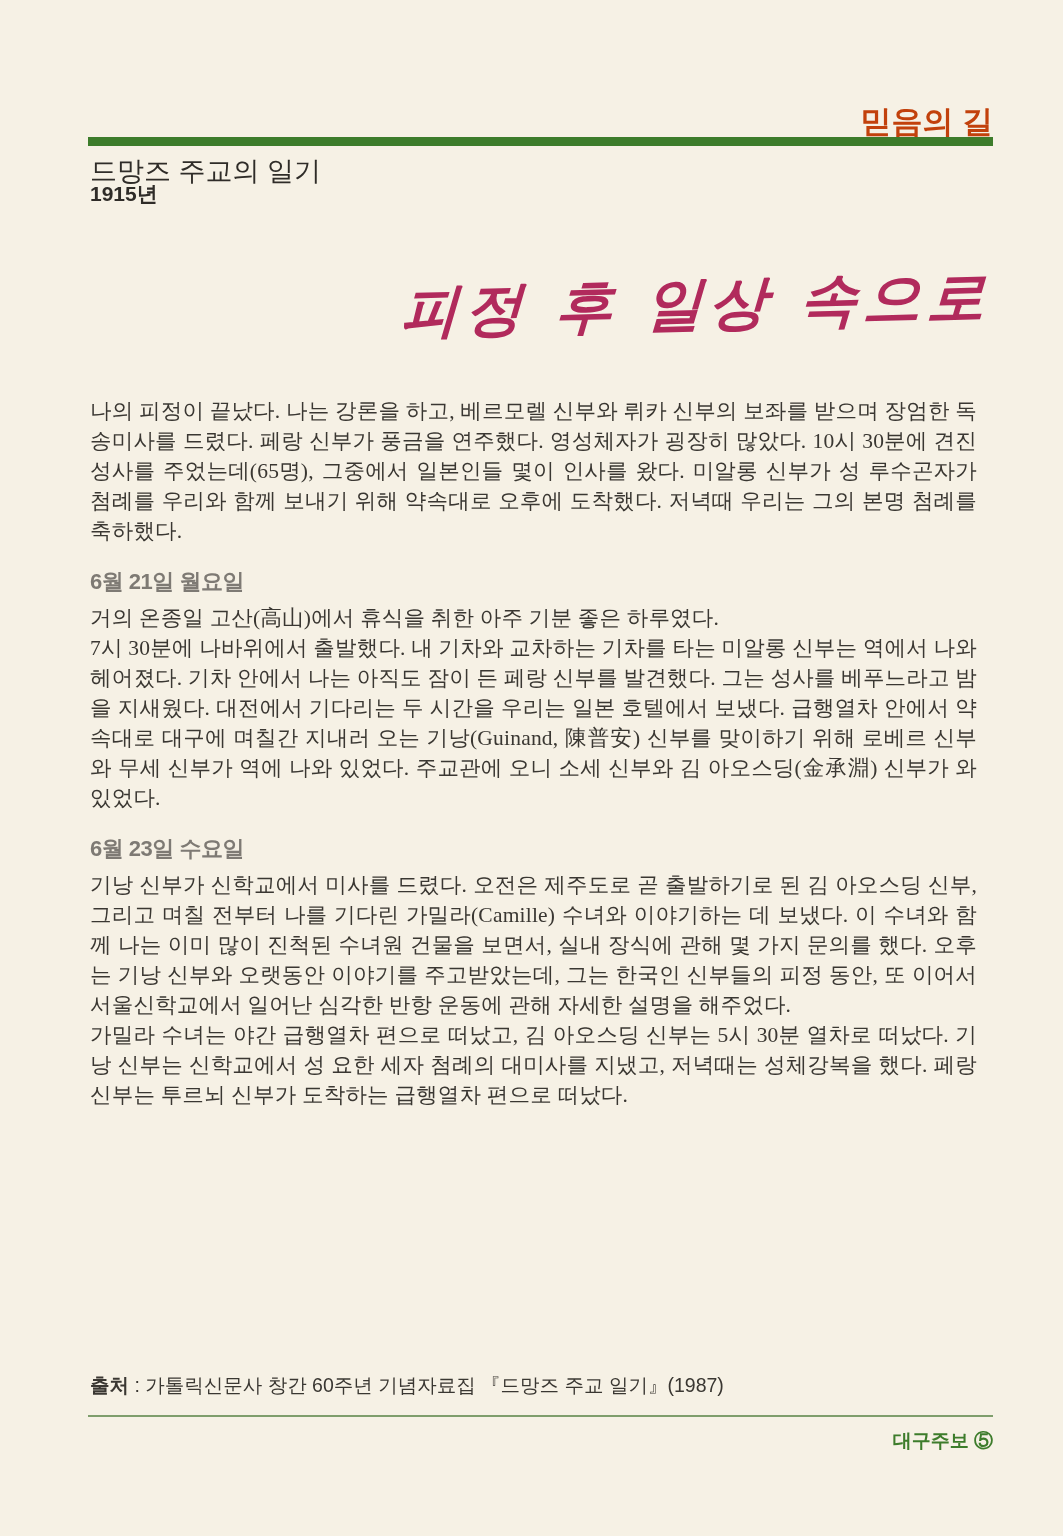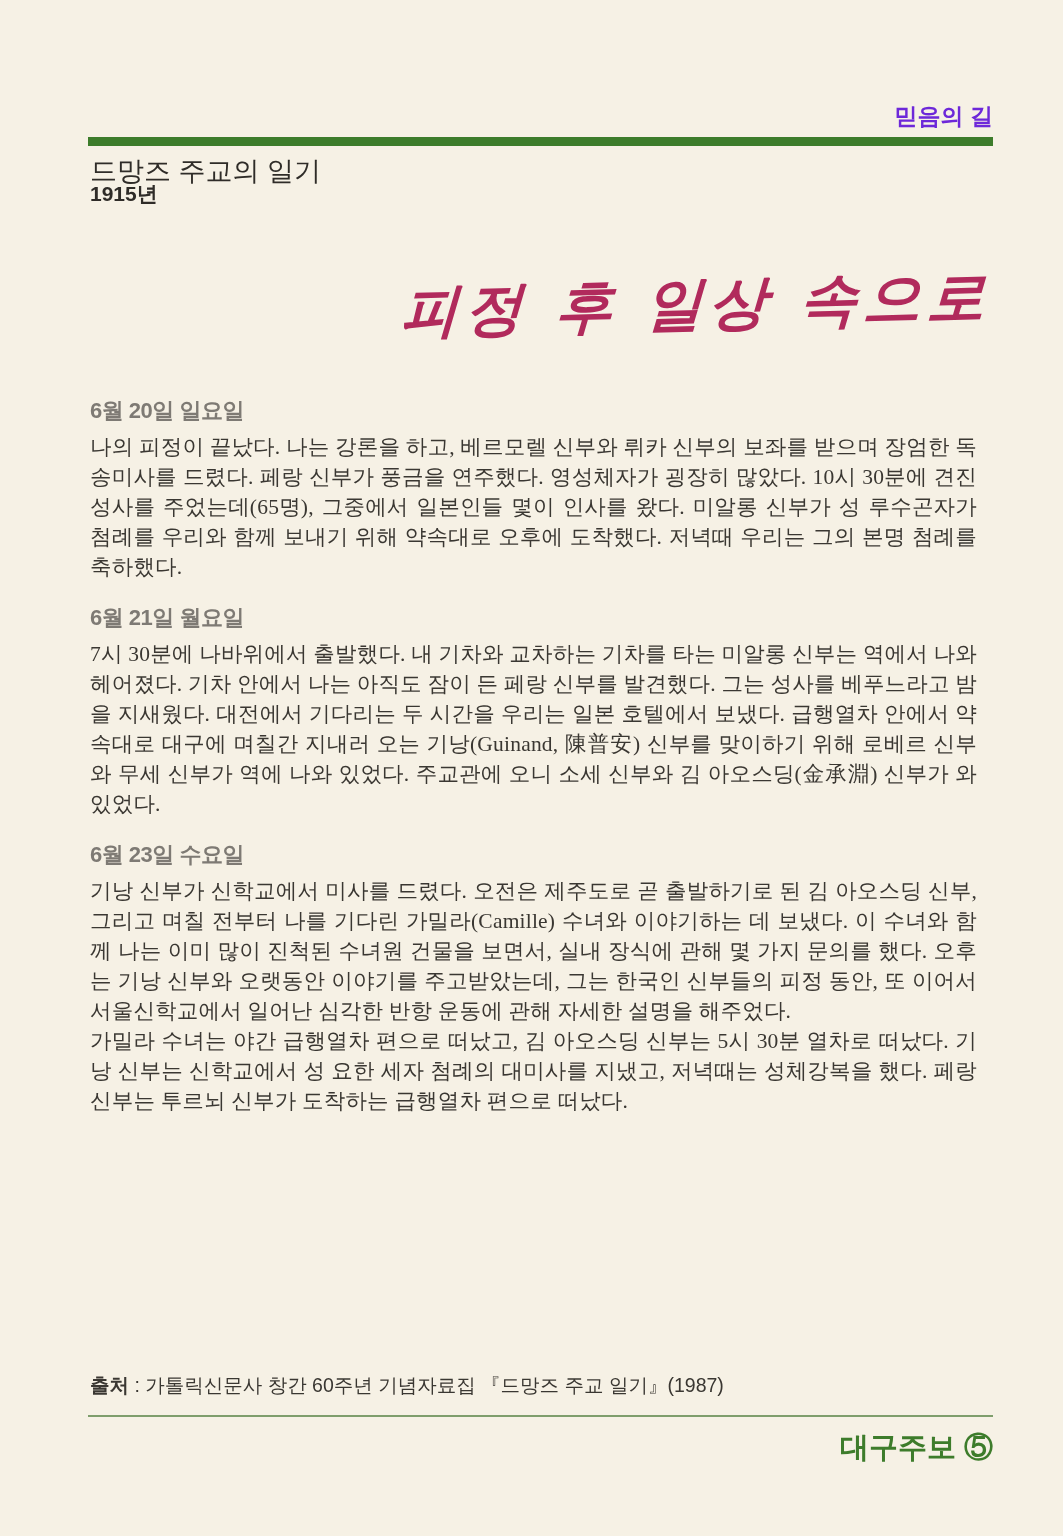--- a/index.html
+++ b/index.html
@@ -14,22 +14,22 @@
     height: 1536px;
     margin: 0 auto;
     background: #f6f1e5;
     overflow: hidden;
   }
   
   .category-label {
     position: absolute;
     top: 101px;
     right: 70px;
-    color: #6d28d9;
-    font-size: 23px;
+    color: #c2410c;
+    font-size: 31px;
     font-weight: bold;
     letter-spacing: 0px;
   }
   .header-bar {
     position: absolute;
     top: 137px;
     left: 88px;
     width: 905px;
     height: 9px;
     background: #3d7c2b;
@@ -110,44 +110,44 @@
     left: 88px;
     width: 905px;
     height: 2px;
     background: #7f9e6c;
   }
   .footer-issue {
     position: absolute;
     top: 1428px;
     right: 70px;
     color: #3d7c2b;
-    font-size: 29px;
+    font-size: 19px;
     font-weight: bold;
   }
 </style>
 </head>
 <body>
 
 <div class="page">
 
   <div class="category-label">믿음의 길</div>
 
   <div class="header-bar"></div>
 
   <div class="series-title">드망즈 주교의 일기</div>
 
   <div class="series-year">1915년</div>
 
   <div class="calligraphy">피정 후 일상 속으로</div>
 
   <div class="entries">
-    <div class="entry-date">6월 20일 일요일</div>
     <p class="entry-text">나의 피정이 끝났다. 나는 강론을 하고, 베르모렐 신부와 뤼카 신부의 보좌를 받으며 장엄한 독송미사를 드렸다. 페랑 신부가 풍금을 연주했다. 영성체자가 굉장히 많았다. 10시 30분에 견진성사를 주었는데(65명), 그중에서 일본인들 몇이 인사를 왔다. 미알롱 신부가 성 루수곤자가 첨례를 우리와 함께 보내기 위해 약속대로 오후에 도착했다. 저녁때 우리는 그의 본명 첨례를 축하했다.</p>
 
     <div class="entry-date">6월 21일 월요일</div>
+    <p class="entry-text">거의 온종일 고산(高山)에서 휴식을 취한 아주 기분 좋은 하루였다.</p>
 
     <p class="entry-text">7시 30분에 나바위에서 출발했다. 내 기차와 교차하는 기차를 타는 미알롱 신부는 역에서 나와 헤어졌다. 기차 안에서 나는 아직도 잠이 든 페랑 신부를 발견했다. 그는 성사를 베푸느라고 밤을 지새웠다. 대전에서 기다리는 두 시간을 우리는 일본 호텔에서 보냈다. 급행열차 안에서 약속대로 대구에 며칠간 지내러 오는 기낭(Guinand, 陳普安) 신부를 맞이하기 위해 로베르 신부와 무세 신부가 역에 나와 있었다. 주교관에 오니 소세 신부와 김 아오스딩(金承淵) 신부가 와 있었다.</p>
 
     <div class="entry-date">6월 23일 수요일</div>
     <p class="entry-text">기낭 신부가 신학교에서 미사를 드렸다. 오전은 제주도로 곧 출발하기로 된 김 아오스딩 신부, 그리고 며칠 전부터 나를 기다린 가밀라(Camille) 수녀와 이야기하는 데 보냈다. 이 수녀와 함께 나는 이미 많이 진척된 수녀원 건물을 보면서, 실내 장식에 관해 몇 가지 문의를 했다. 오후는 기낭 신부와 오랫동안 이야기를 주고받았는데, 그는 한국인 신부들의 피정 동안, 또 이어서 서울신학교에서 일어난 심각한 반항 운동에 관해 자세한 설명을 해주었다.</p>
 
     <p class="entry-text">가밀라 수녀는 야간 급행열차 편으로 떠났고, 김 아오스딩 신부는 5시 30분 열차로 떠났다. 기낭 신부는 신학교에서 성 요한 세자 첨례의 대미사를 지냈고, 저녁때는 성체강복을 했다. 페랑 신부는 투르뇌 신부가 도착하는 급행열차 편으로 떠났다.</p>
   </div>
 
   <div class="source-line">

